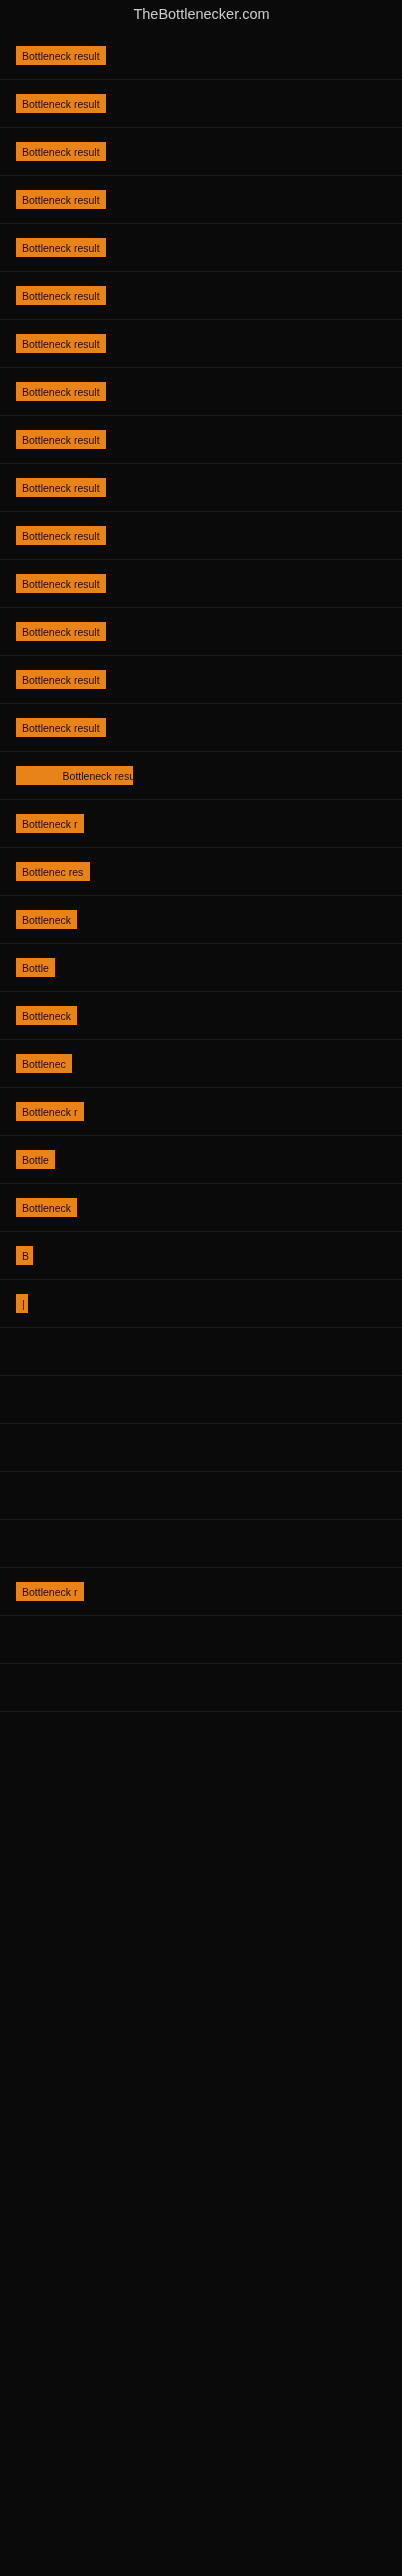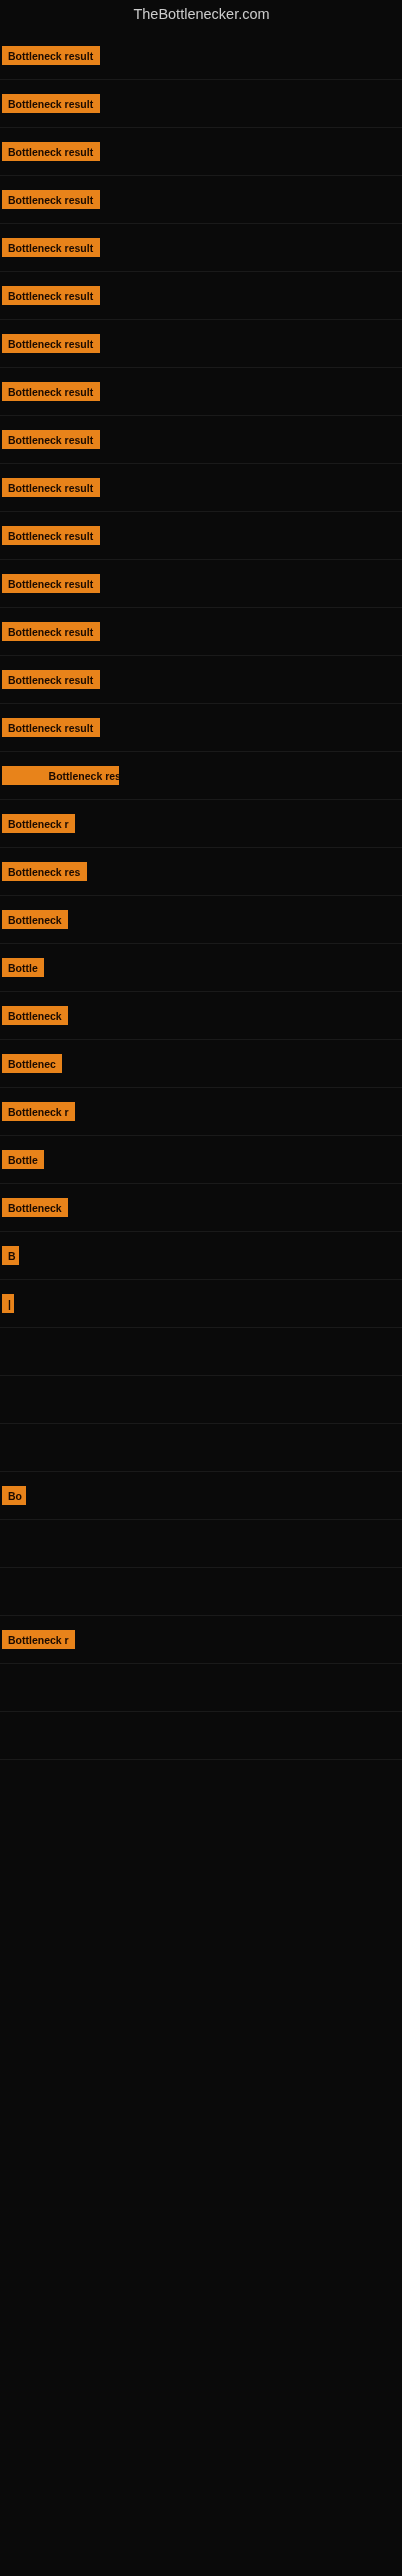--- a/index.html
+++ b/index.html
@@ -22,24 +22,25 @@
       font-size: 14.5px;
       font-weight: normal;
       padding: 6.4px 0 9.7px 0;
     }
 
     .bottleneck-label {
       display: inline-block;
       background-color: #e8831a;
       color: #1a0a00;
       font-size: 10.5px;
-      font-weight: bold;
+      font-weight: normal;
       padding: 3.2px 6.4px;
       white-space: nowrap;
       overflow: hidden;
+      margin-left: 14px;
     }
 
     .row {
       padding: 8px 0 8px 1.6px;
       border-bottom: 0.8px solid #1a1a1a;
     }
   </style>
 </head>
 <body>
 
@@ -93,21 +94,21 @@
     <div class="row" style="min-height: 48px; display: flex; align-items: center;">
       <div class="bottleneck-label" style="max-width: 135px;">Bottleneck result</div>
     </div>
     <div class="row" style="min-height: 48px; display: flex; align-items: center;">
       <div class="bottleneck-label" style="max-width: 117px; padding-left: 47px;">Bottleneck resul</div>
     </div>
     <div class="row" style="min-height: 48px; display: flex; align-items: center;">
       <div class="bottleneck-label" style="max-width: 97px;">Bottleneck r</div>
     </div>
     <div class="row" style="min-height: 48px; display: flex; align-items: center;">
-      <div class="bottleneck-label" style="max-width: 105px;">Bottleneck res</div>
+      <div class="bottleneck-label" style="max-width: 105px;">Bottlenec res</div>
     </div>
     <div class="row" style="min-height: 48px; display: flex; align-items: center;">
       <div class="bottleneck-label" style="max-width: 81px;">Bottleneck</div>
     </div>
     <div class="row" style="min-height: 48px; display: flex; align-items: center;">
       <div class="bottleneck-label" style="max-width: 60px;">Bottle</div>
     </div>
     <div class="row" style="min-height: 48px; display: flex; align-items: center;">
       <div class="bottleneck-label" style="max-width: 81px;">Bottleneck</div>
     </div>
@@ -125,23 +126,20 @@
     </div>
     <div class="row" style="min-height: 48px; display: flex; align-items: center;">
       <div class="bottleneck-label" style="max-width: 17.7px;">B</div>
     </div>
     <div class="row" style="min-height: 48px; display: flex; align-items: center;">
       <div class="bottleneck-label" style="max-width: 8px;">|</div>
     </div>
     <div class="row" style="min-height: 48px; display: flex; align-items: center;"></div>
     <div class="row" style="min-height: 48px; display: flex; align-items: center;"></div>
     <div class="row" style="min-height: 48px; display: flex; align-items: center;"></div>
-    <div class="row" style="min-height: 48px; display: flex; align-items: center;">
-      <div class="bottleneck-label" style="max-width: 24px;">Bo</div>
-    </div>
     <div class="row" style="min-height: 48px; display: flex; align-items: center;"></div>
     <div class="row" style="min-height: 48px; display: flex; align-items: center;"></div>
     <div class="row" style="min-height: 48px; display: flex; align-items: center;">
       <div class="bottleneck-label" style="max-width: 93px;">Bottleneck r</div>
     </div>
     <div class="row" style="min-height: 48px; display: flex; align-items: center;"></div>
     <div class="row" style="min-height: 48px; display: flex; align-items: center;"></div>
   </div>
 
 

